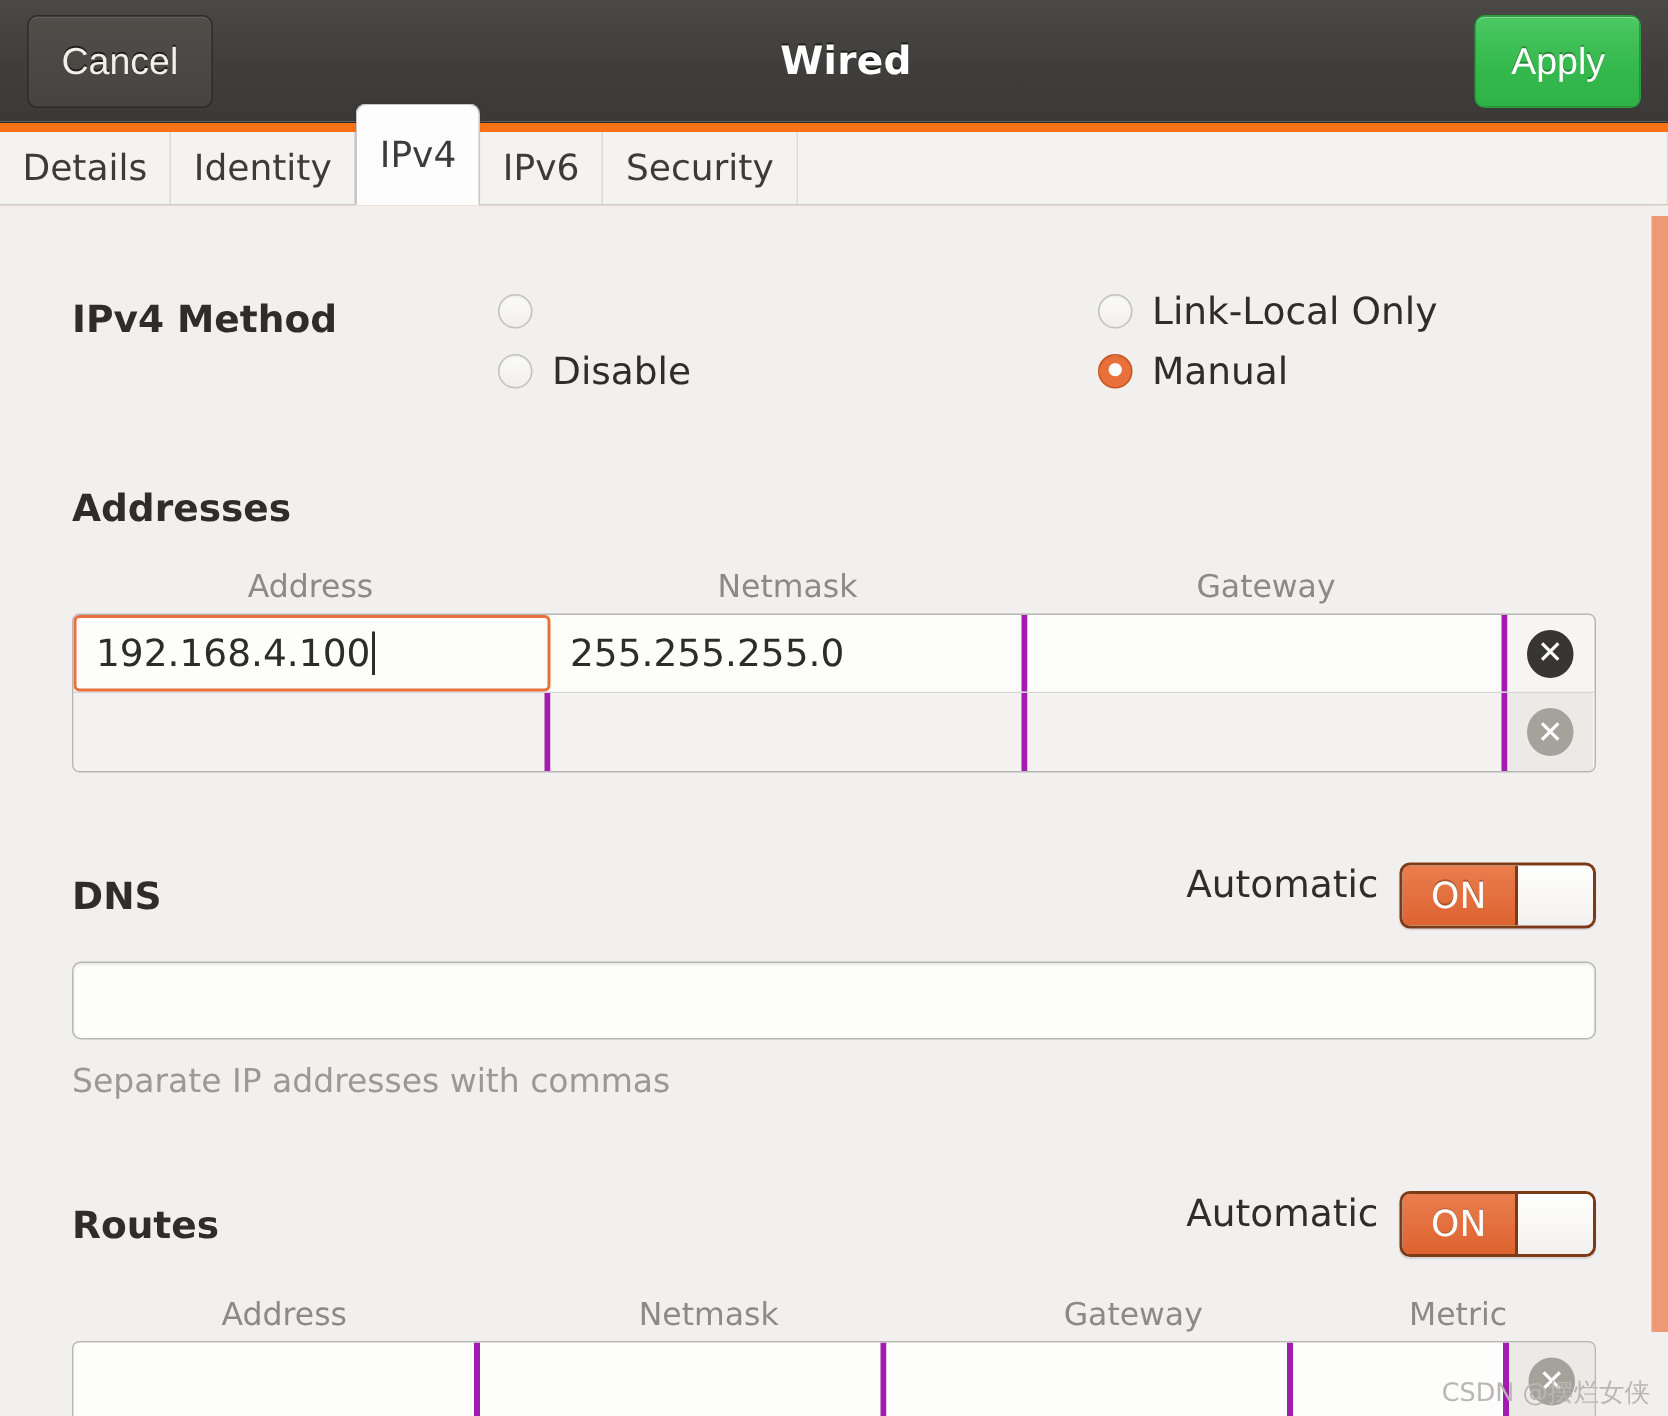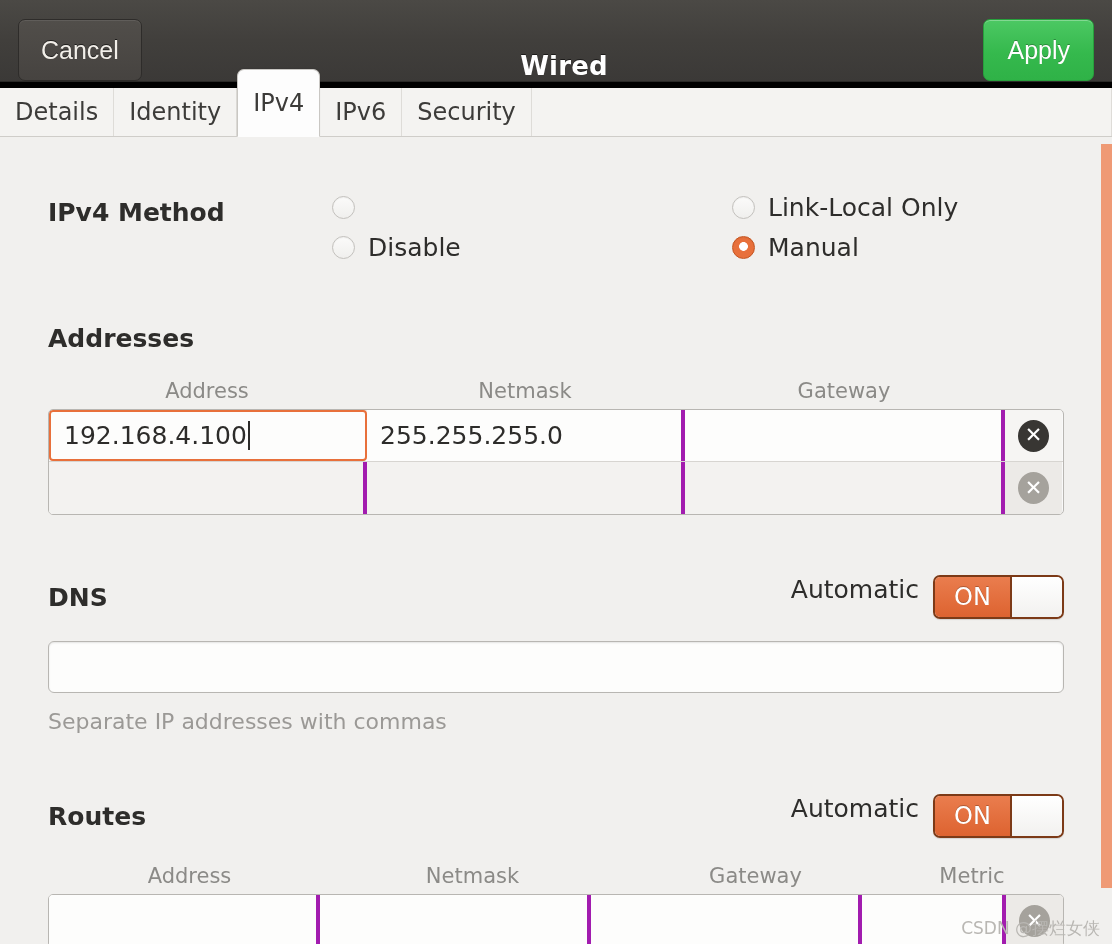--- a/index.html
+++ b/index.html
@@ -20,21 +20,21 @@
     overflow: hidden;
   }
 
   
   .titlebar {
     position: relative;
     height: 82px;
     background: linear-gradient(to bottom, #4b4945 0%, #413f3c 50%, #3b3937 100%);
     border-bottom: 1px solid #2b2a28;
     display: flex;
-    align-items: flex-end;
+    align-items: center;
     padding: 0 18px;
   }
   .titlebar-title {
     position: absolute;
     left: 16px; right: 0;
     text-align: center;
     color: #ffffff;
     font-size: 26px;
     font-weight: bold;
     letter-spacing: .2px;
@@ -70,21 +70,21 @@
     font-size: 25px;
     line-height: 60px;
     cursor: pointer;
     text-shadow: 0 -1px 0 rgba(0,0,0,.28);
   }
 
   
   .tabbar {
     position: relative;
     height: 55px;
-    background: #000000;
+    background: #f97316;
     border-bottom: 1px solid #cfcdc9;
     display: flex;
     align-items: flex-end;
     padding-left: 0;
   }
   .tab {
     position: relative;
     height: 48px;
     display: flex;
     align-items: center;

